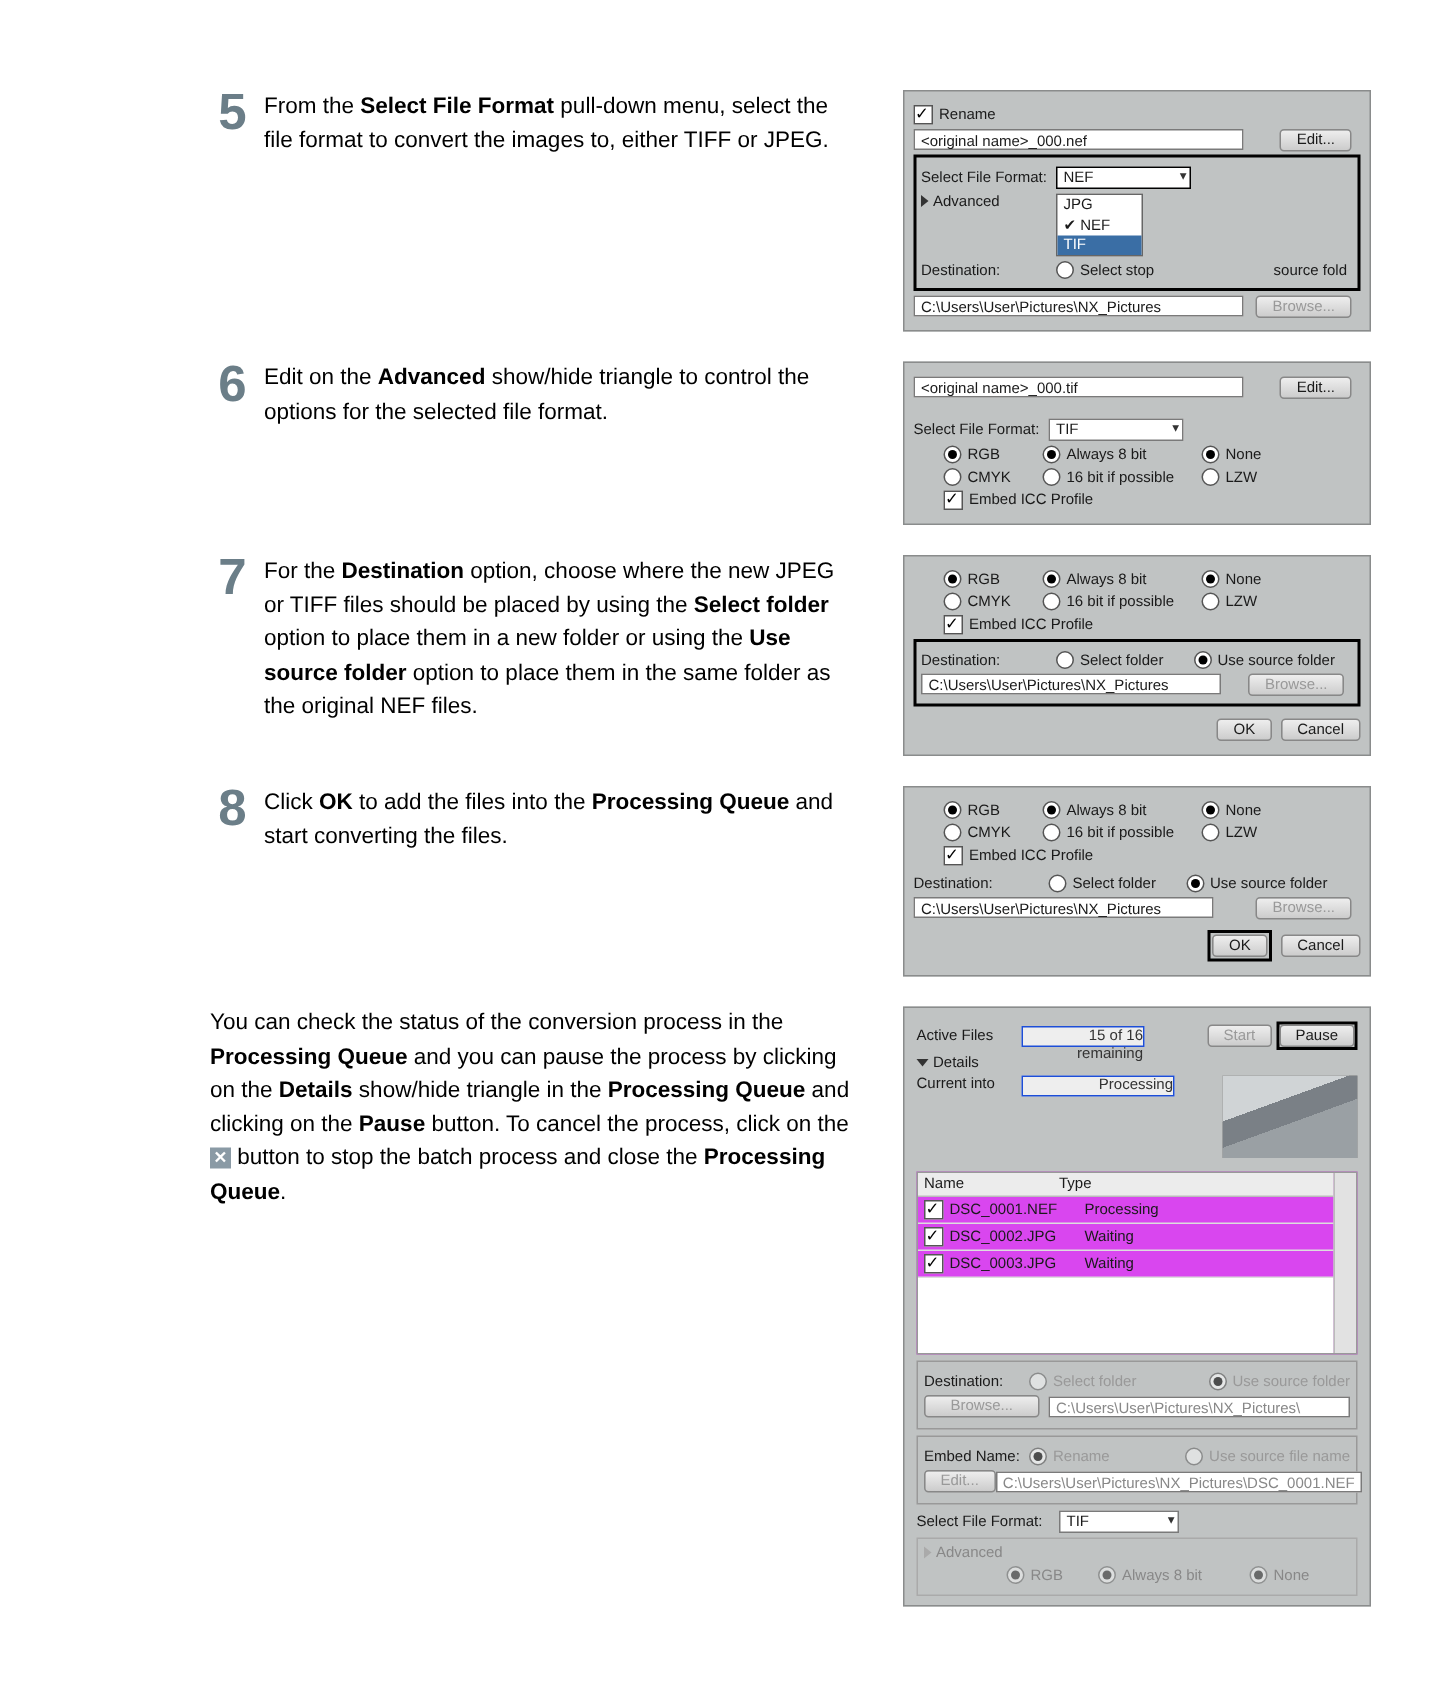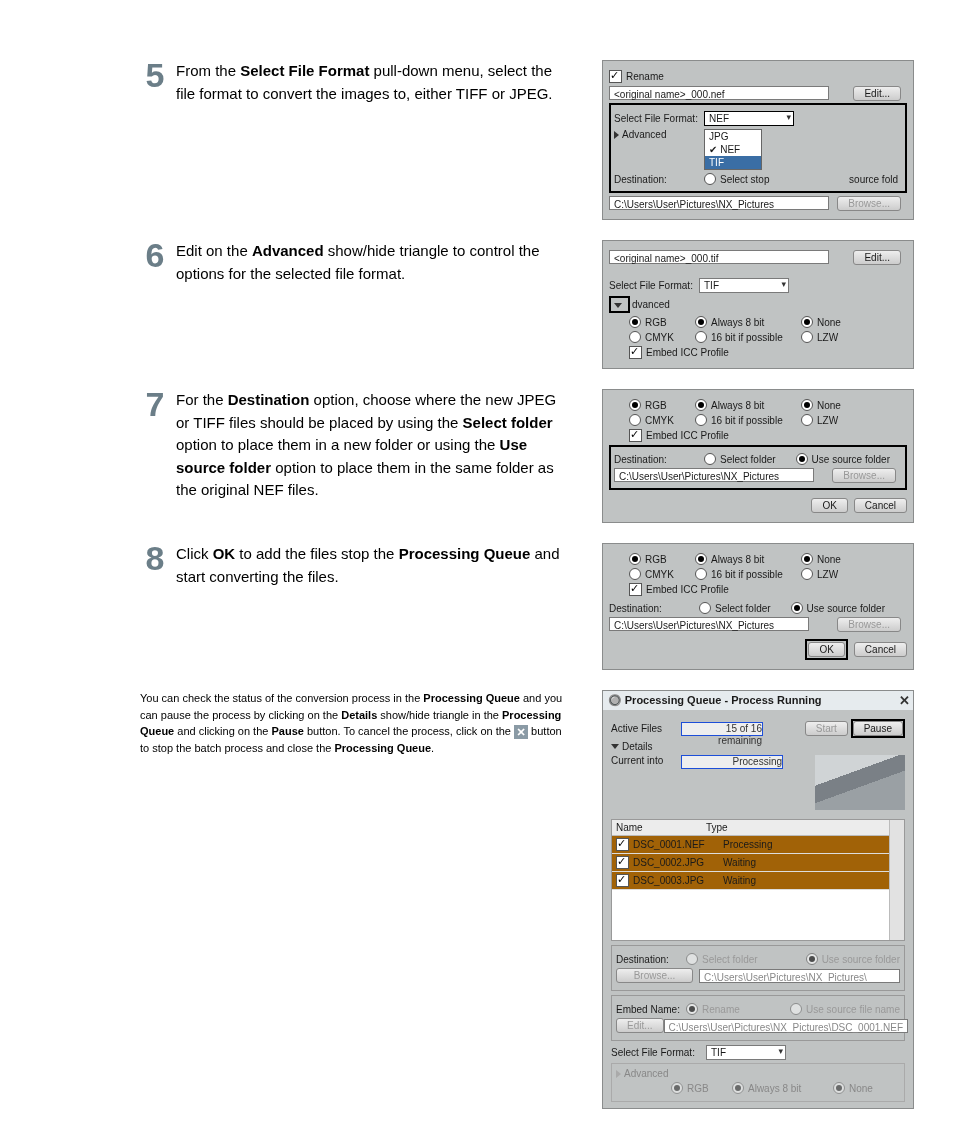--- a/index.html
+++ b/index.html
@@ -20,39 +20,39 @@
   .rad.on::after{content:"";position:absolute;top:2px;left:2px;width:6px;height:6px;background:#000;border-radius:50%;}
   .fld{display:inline-block;background:#fff;border:1px solid #7a7a7a;padding:1px 4px;height:14px;line-height:14px;box-sizing:border-box;vertical-align:middle;font-size:10px;}
   .btn{display:inline-block;background:linear-gradient(#eee,#ccc);border:1px solid #888;padding:1px 10px;font-size:10px;border-radius:3px;vertical-align:middle;}
   .dd{display:inline-block;background:#fff;border:1px solid #7a7a7a;padding:1px 4px;min-width:60px;position:relative;vertical-align:middle;font-size:10px;}
   .dd::after{content:"▾";position:absolute;right:2px;top:0;font-size:9px;color:#333;}
   .line{display:flex;align-items:center;margin:3px 0;}
   .lbl{width:90px;}
   .boxed{border:2px solid #000;padding:3px;margin:2px 0;}
   .w220{width:220px;}
   .w200{width:200px;}
-  .para{font-size:11px;line-height:1.5;max-width:430px;}
+  .para{font-size:15px;line-height:1.5;max-width:430px;}
   .x-icon{display:inline-block;width:14px;height:14px;background:#8a9aa5;color:#fff;font-weight:700;font-size:11px;text-align:center;line-height:14px;vertical-align:middle;}
   .x-icon::before{content:"✕";}
   .menu{background:#fff;border:1px solid #666;padding:0;font-size:10px;width:56px;}
   .menu div{padding:1px 4px;}
   .menu .sel{background:#3a6ea5;color:#fff;}
   .adv-tri{display:inline-block;width:0;height:0;border-left:5px solid #333;border-top:4px solid transparent;border-bottom:4px solid transparent;margin-right:3px;vertical-align:middle;}
   .adv-tri.down{border-left:4px solid transparent;border-right:4px solid transparent;border-top:5px solid #333;border-bottom:none;}
   .r-br{position:absolute;right:6px;}
   .rel{position:relative;}
   
   .pq{width:310px;}
   .pq-title{background:#e6ebee;padding:3px 5px;font-size:11px;font-weight:700;position:relative;}
   .pq-x{position:absolute;right:3px;top:2px;font-size:13px;color:#333;}
   .pq-body{padding:6px 8px;}
   .pq-row{display:flex;align-items:center;margin:3px 0;}
   .tab{display:inline-block;background:#dcdedc;border:1px solid #999;padding:1px 8px;font-size:10px;margin-right:-1px;}
   .tab.act{background:#fff;}
-  .tbl{background:#a16207;border:1px solid #999;font-size:10px;}
+  .tbl{background:#d946ef;border:1px solid #999;font-size:10px;}
   .th{background:#ececec;border-bottom:1px solid #bbb;padding:2px 4px;}
   .tr{border-bottom:1px solid #ddd;padding:2px 4px;display:flex;align-items:center;}
   .tc1{width:90px;}
   .progbox{background:#eee;border:1px solid #1d4ed8;width:80px;height:12px;display:inline-block;text-align:right;font-size:10px;line-height:12px;vertical-align:middle;color:#333;}
   .field-block{border:1px solid #999;padding:4px;margin:4px 0;}
   .thumb{width:90px;height:55px;background:#888;margin-left:auto;position:relative;overflow:hidden;}
   .thumb::before{content:"";position:absolute;inset:0;background:linear-gradient(160deg,#d0d4d6 35%,#7a8086 35%,#7a8086 55%,#9aa0a4 55%);}
   .mini-adv{border:1px solid #aaa;padding:4px;margin-top:3px;color:#888;}
   .scroll-stub{width:14px;background:#e2e2e2;border-left:1px solid #bbb;}
 </style>
@@ -121,24 +121,20 @@
         <div class="p-inner">
           <div class="line rel">
               <span class="fld w220">&lt;original name&gt;_000.tif</span>
               <span class="btn r-br">Edit...</span>
             </div>
           <div style="height:8px"></div>
           <div class="line">
               <span class="lbl">Select File Format:</span>
               <span class="dd" style="min-width:80px">TIF</span>
             </div>
-          <div class="line">
-              <span style="border:2px solid #000;padding:1px 3px;margin-right:2px"><span class="adv-tri down"></span></span>
-              <span>dvanced</span>
-            </div>
           <div style="padding-left:20px">
             <div class="line">
                 <span class="rad on"></span>
                 <span style="width:50px">RGB</span>
                 <span class="rad on"></span>
                 <span style="width:90px">Always 8 bit</span>
                 <span class="rad on"></span>
                 <span>None</span>
               </div>
             <div class="line">
@@ -212,21 +208,21 @@
             </div>
         </div>
       </div>
     </div>
   </div>
 
   <div class="row">
     <div class="step">
       <div class="num">8</div>
       <div class="txt">
-        <span>Click </span><b>OK</b><span> to add the files stop the </span><b>Processing Queue</b><span> and start converting the files.</span>
+        <span>Click </span><b>OK</b><span> to add the files into the </span><b>Processing Queue</b><span> and start converting the files.</span>
       </div>
     </div>
     <div class="shot">
       <div class="panel p1">
         <div class="p-inner">
           <div style="padding-left:20px">
             <div class="line">
                 <span class="rad on"></span>
                 <span style="width:50px">RGB</span>
                 <span class="rad on"></span>
@@ -270,21 +266,20 @@
       </div>
     </div>
   </div>
 
   <div class="row">
     <div class="para">
       <span>You can check the status of the conversion process in the </span><b>Processing Queue</b><span> and you can pause the process by clicking on the </span><b>Details</b><span> show/hide triangle in the </span><b>Processing Queue</b><span> and clicking on the </span><b>Pause</b><span> button. To cancel the process, click on the </span><span class="x-icon"></span><span> button to stop the batch process and close the </span><b>Processing Queue</b><span>.</span>
     </div>
     <div class="shot">
       <div class="panel pq">
-        <div class="pq-title"><span>🔘 </span><span>Processing Queue - Process Running</span><span class="pq-x">✕</span></div>
         <div class="pq-body">
           <div class="pq-row">
               <span style="width:70px">Active Files</span>
               <span class="progbox">15 of 16 remaining</span>
               <span style="margin-left:auto"><span class="btn" style="color:#999">Start</span> <span style="border:2px solid #000;display:inline-block"><span class="btn">Pause</span></span></span>
             </div>
           <div class="pq-row">
               <span class="adv-tri down"></span>
               <span>Details</span>
             </div>

